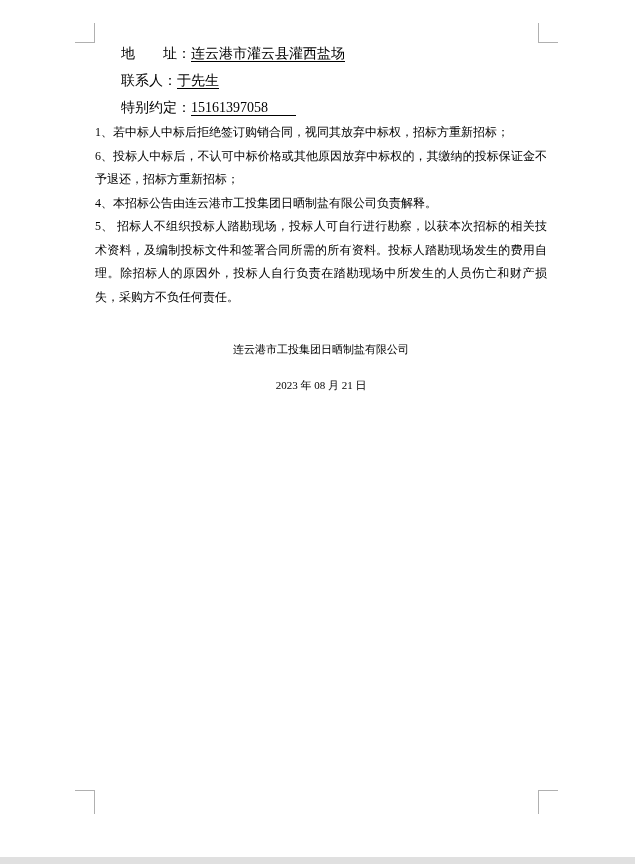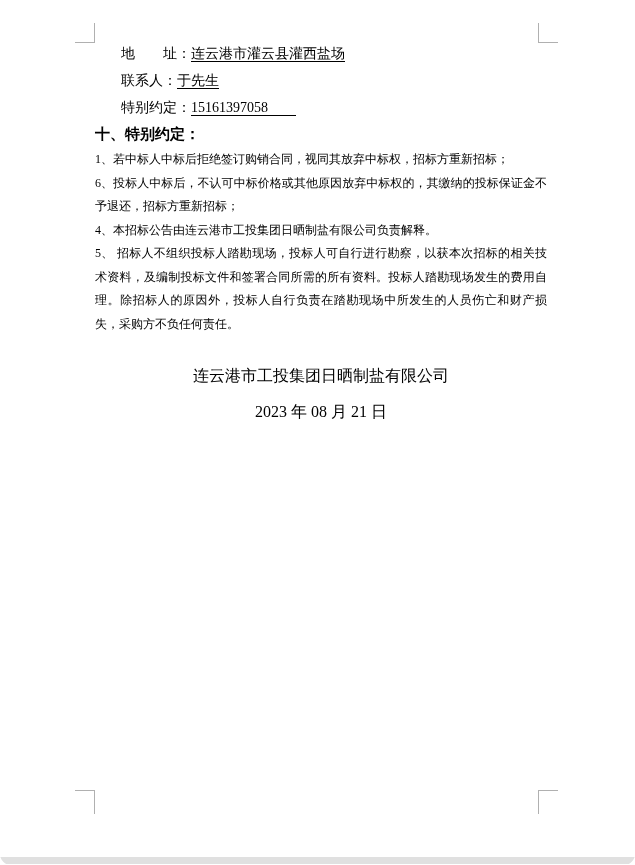--- a/index.html
+++ b/index.html
@@ -8,21 +8,20 @@
     background: #ffffff;
   }
   .page {
     position: relative;
     width: 635px;
     height: 865px;
     background: #ffffff;
     overflow: hidden;
     font-family: "Liberation Serif", "DejaVu Serif", serif;
     color: #000000;
-    border-radius: 11px;
   }
   
   .crop {
     position: absolute;
     width: 19px;
     height: 19px;
   }
   .crop.tl { left: 75px; top: 23px;  border-right: 1px solid #b0b0b0; border-bottom: 1px solid #b0b0b0; }
   .crop.tr { left: 538px; top: 23px; border-left: 1px solid #b0b0b0;  border-bottom: 1px solid #b0b0b0; }
   .crop.bl { left: 75px; top: 790px; border-right: 1px solid #b0b0b0; border-top: 1px solid #b0b0b0; height: 23px; }
@@ -58,21 +57,21 @@
   }
   .clause {
     margin: 0;
     font-size: 12px;
     line-height: 23.5px;
     text-align: justify;
     text-justify: inter-ideograph;
   }
   .sig {
     text-align: center;
-    font-size: 16px;
+    font-size: 11px;
     line-height: 16px;
   }
   .sig.company { margin: 32px 0 0 0; }
   .sig.date    { margin: 20px 0 0 0; }
 
   .bottom-edge {
     position: absolute;
     left: 0;
     bottom: 1px;
     width: 635px;
@@ -91,21 +90,20 @@
   <div class="crop br"></div>
 
   <div class="content">
 
     <div class="contact">
       <p><span>地　　址：</span><span class="u">连云港市灌云县灌西盐场</span></p>
       <p><span>联系人：</span><span class="u">于先生</span></p>
       <p><span>特别约定：</span><span class="u phone">15161397058</span></p>
     </div>
 
-    <p class="heading">十、特别约定：</p>
 
     <div>
       <p class="clause">1、若中标人中标后拒绝签订购销合同，视同其放弃中标权，招标方重新招标；</p>
       <p class="clause">6、投标人中标后，不认可中标价格或其他原因放弃中标权的，其缴纳的投标保证金不予退还，招标方重新招标；</p>
       <p class="clause">4、本招标公告由连云港市工投集团日晒制盐有限公司负责解释。</p>
       <p class="clause">5、 招标人不组织投标人踏勘现场，投标人可自行进行勘察，以获本次招标的相关技术资料，及编制投标文件和签署合同所需的所有资料。投标人踏勘现场发生的费用自理。除招标人的原因外，投标人自行负责在踏勘现场中所发生的人员伤亡和财产损失，采购方不负任何责任。</p>
     </div>
 
     <p class="sig company">连云港市工投集团日晒制盐有限公司</p>
     <p class="sig date">2023 年 08 月 21 日</p>

